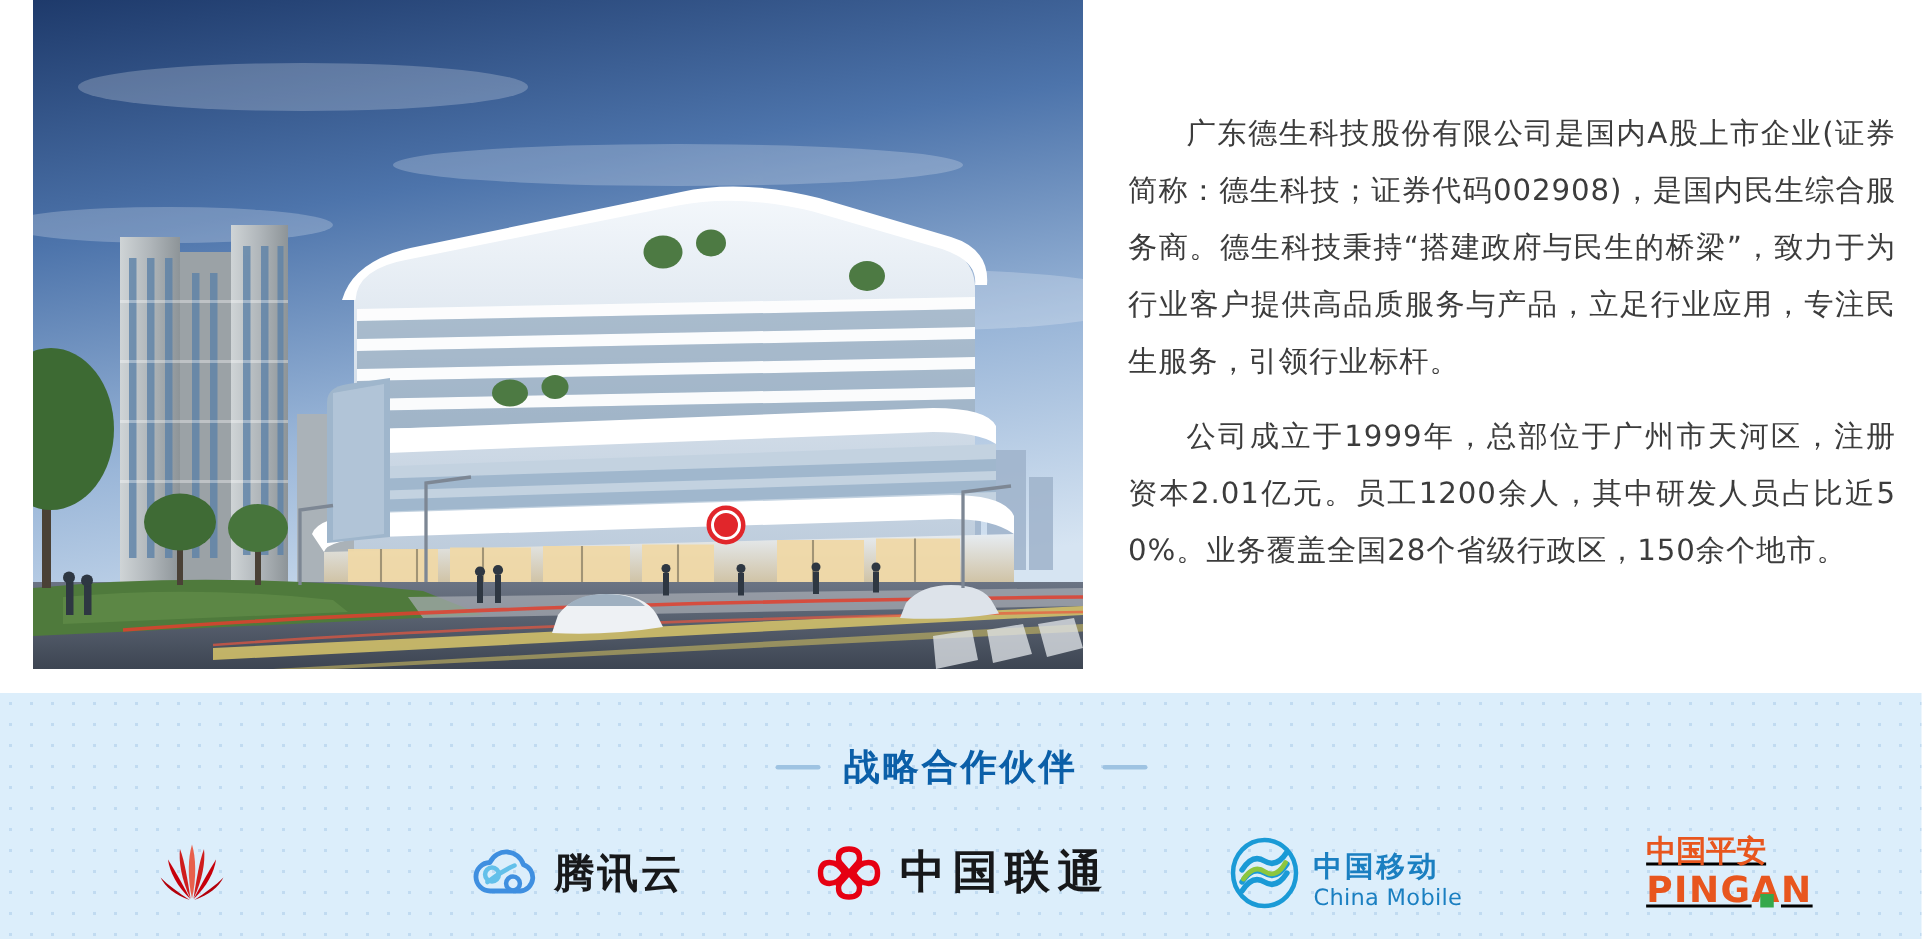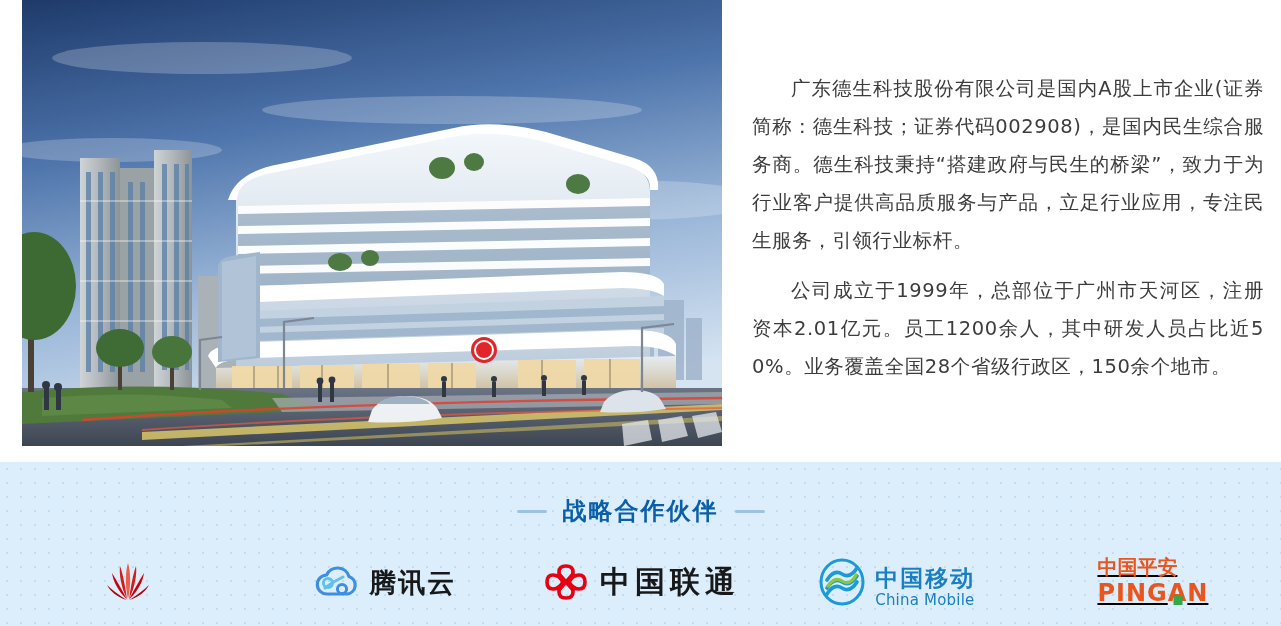--- a/index.html
+++ b/index.html
@@ -69,21 +69,21 @@
   }
   .hw-word{font-size:27px;letter-spacing:.5px;color:#0f0f0f;}
   .tc-word{font-size:27px;letter-spacing:2px;color:#17181a;}
   .st-stack{display:flex;flex-direction:column;align-items:center;gap:4px;}
   .st-word{font-size:26px;letter-spacing:1px;color:#17181a;}
   .st-sub{display:flex;align-items:center;gap:6px;}
   .st-sub .bar{width:22px;height:2px;background:#17181a;display:block;}
   .st-subtxt{font-family:"DejaVu Sans","Liberation Sans",sans-serif;font-size:11px;font-weight:bold;color:#17181a;letter-spacing:.3px;}
   .cu-word{font-size:30px;letter-spacing:5px;color:#17181a;}
   .cm-stack{display:flex;flex-direction:column;align-items:flex-start;gap:1px;}
-  .cm-word{font-size:23px;letter-spacing:2px;color:#1a7fc1;margin-top:12px;}
+  .cm-word{font-size:19px;letter-spacing:2px;color:#1a7fc1;margin-top:12px;}
   .cm-sub{font-family:"DejaVu Sans","Liberation Sans",sans-serif;font-size:15px;color:#1a7fc1;letter-spacing:.2px;}
   .pa-stack{display:flex;flex-direction:column;gap:2px;text-decoration:underline;}
   .pa-cn{font-size:20px;letter-spacing:0px;color:#e8561e;font-weight:bold;}
   .pa-en{font-family:"DejaVu Sans","Liberation Sans",sans-serif;font-size:24px;font-weight:bold;color:#e8561e;letter-spacing:1px;position:relative;}
   .pa-en .agreen{position:relative;display:inline-block;}
   .pa-en .agreen:after{content:"";position:absolute;left:50%;transform:translateX(-50%);bottom:2px;width:9px;height:9px;background:#35a84c;}
 </style>
 </head>
 <body>
 

